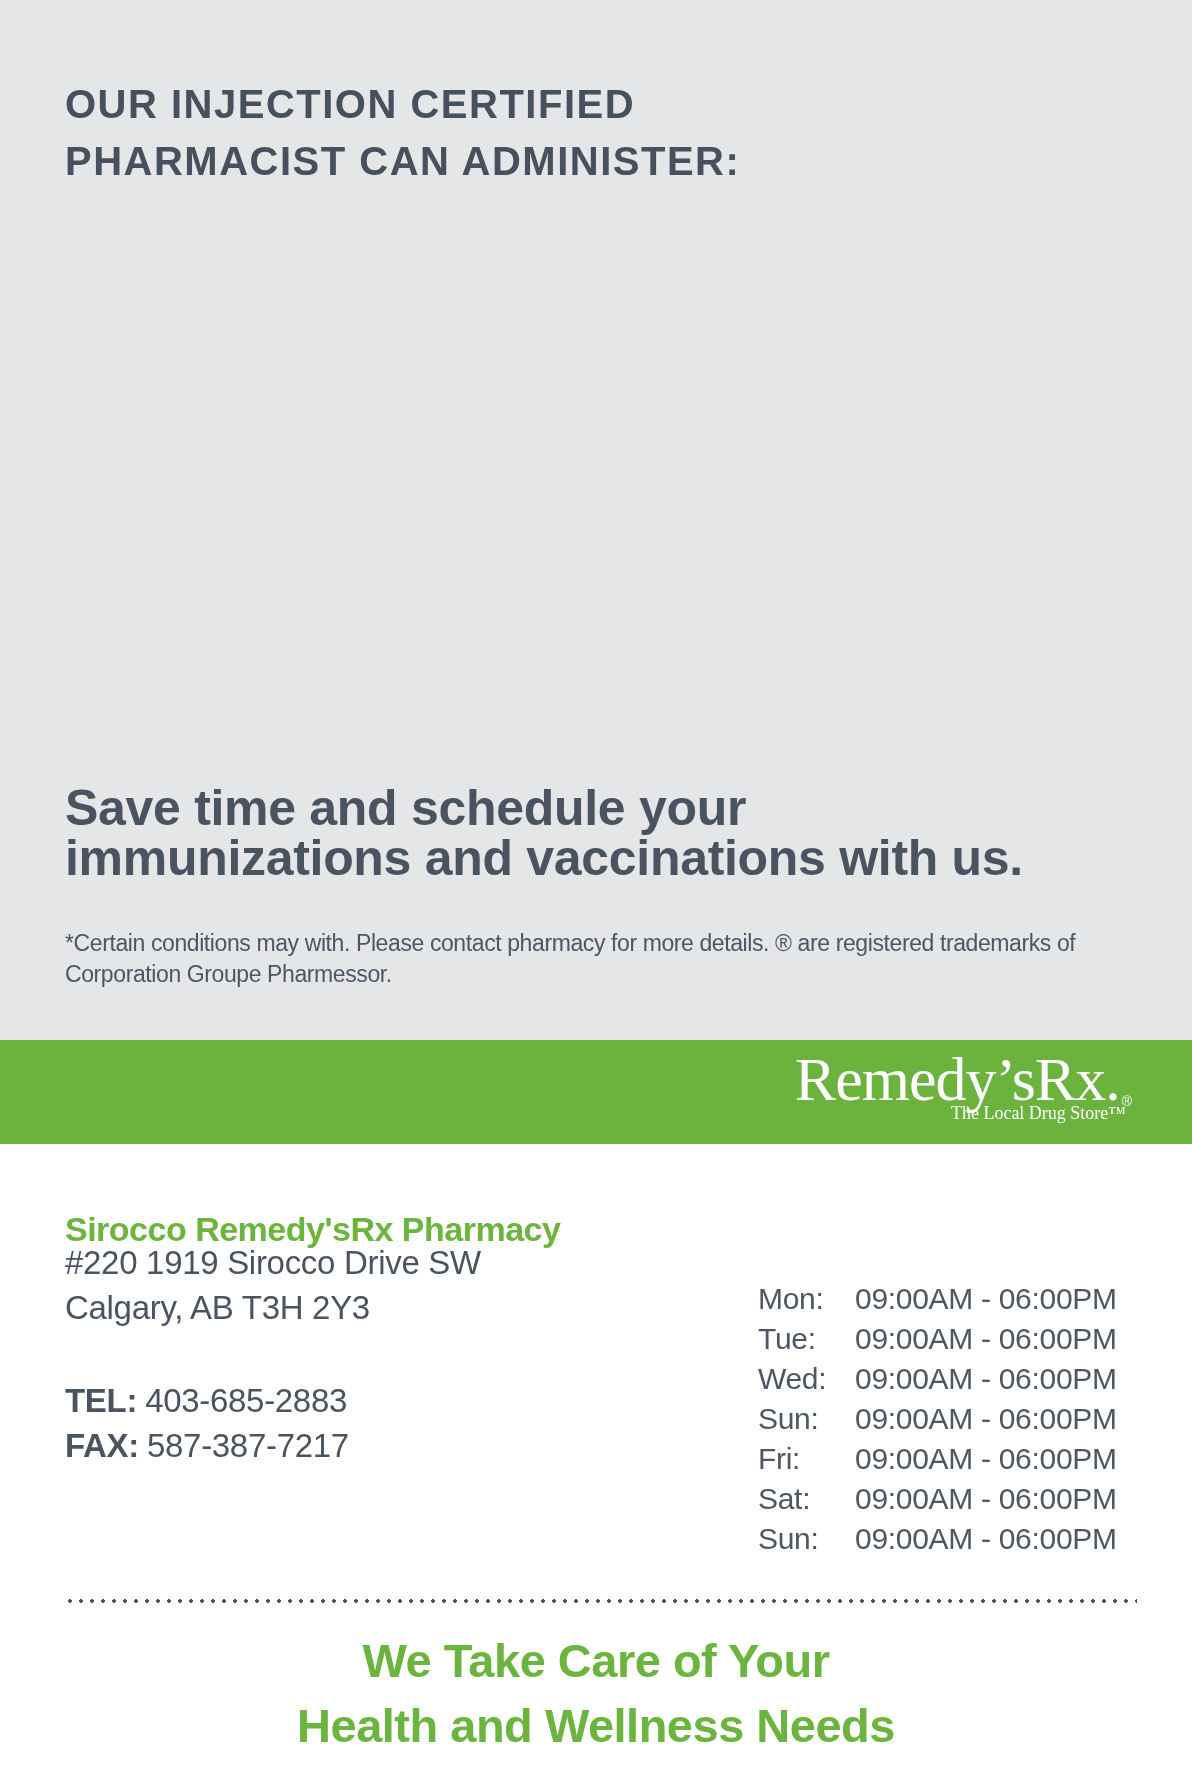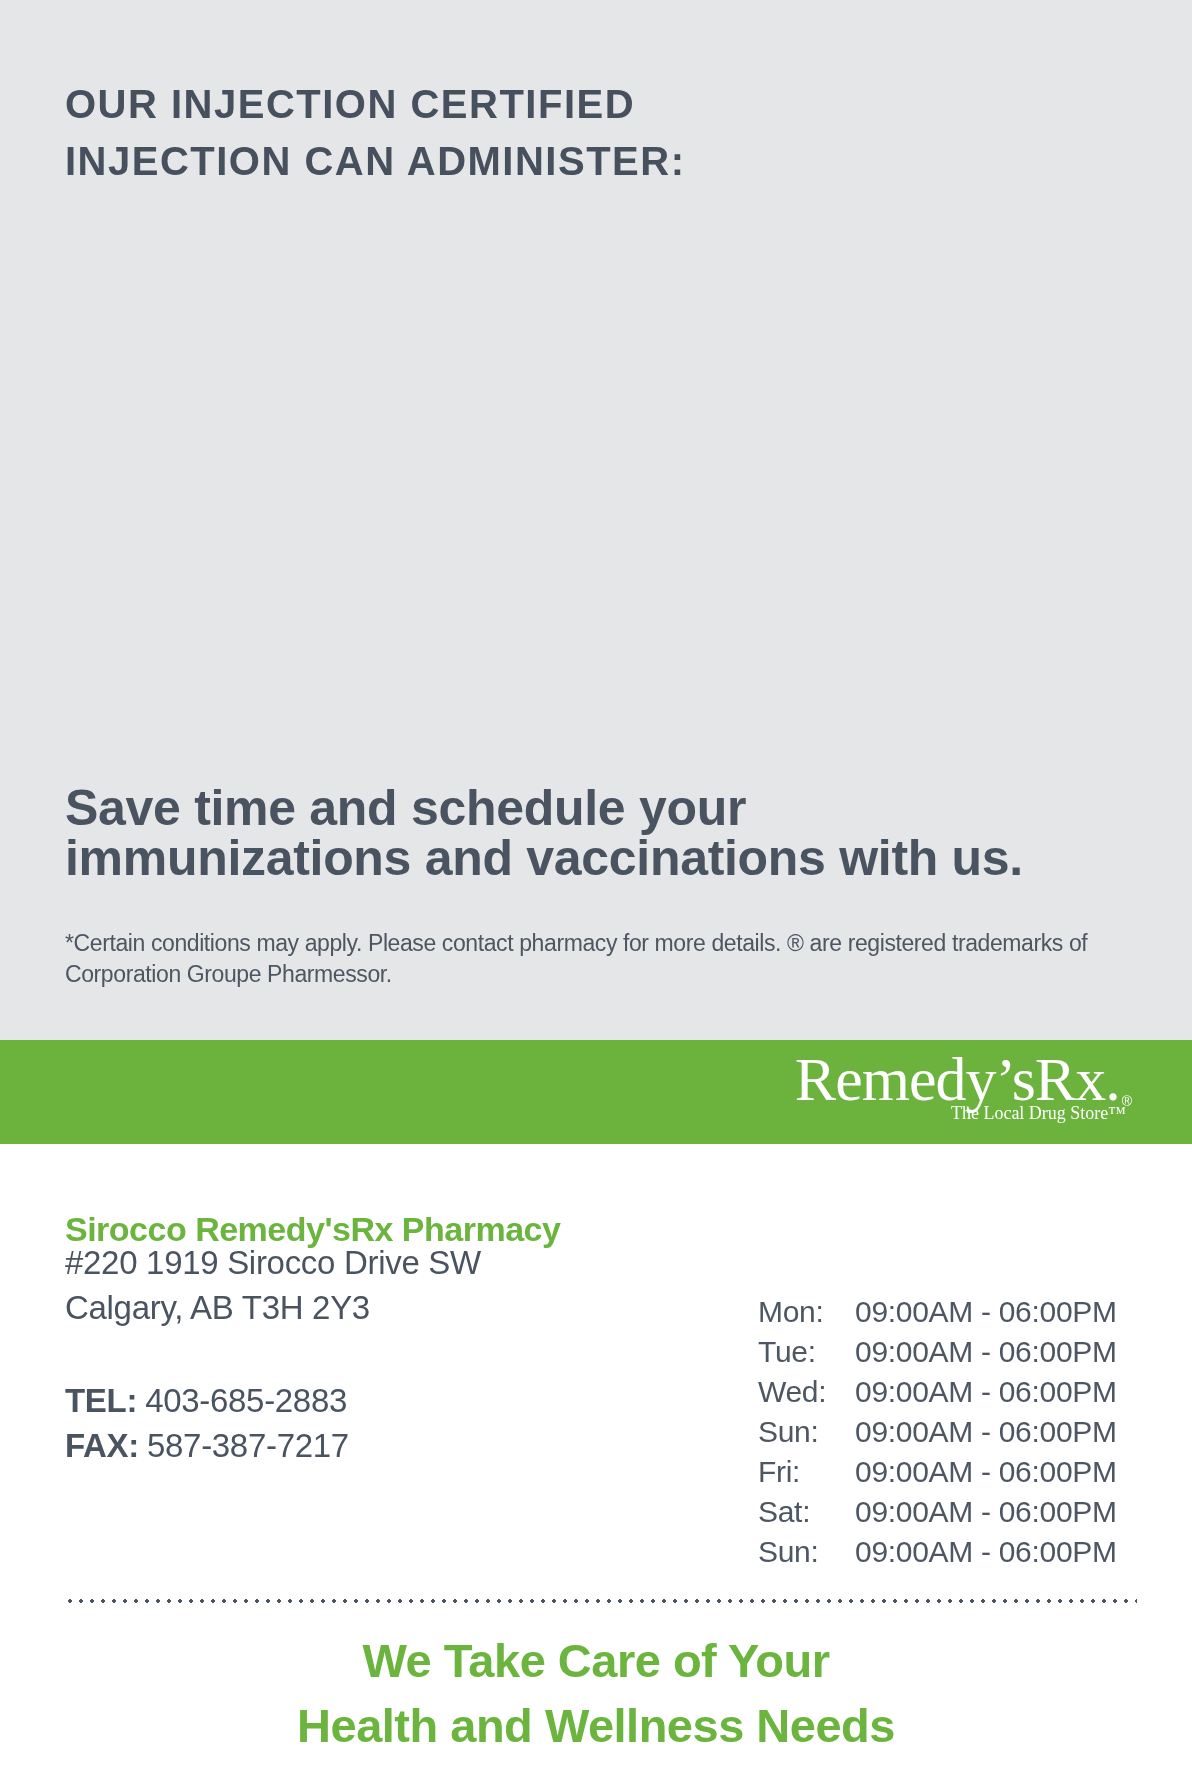--- a/index.html
+++ b/index.html
@@ -66,21 +66,21 @@
   .address{
     position:absolute;left:65px;top:96px;
     font-size:33px;line-height:45px;color:#4a5460;letter-spacing:-0.3px;
   }
   .phones{
     position:absolute;left:65px;top:234px;
     font-size:33px;line-height:45px;color:#4a5460;letter-spacing:-0.3px;
   }
   .phones .label{font-weight:bold;margin-right:8px;}
   .hours{
-    position:absolute;left:758px;top:148px;
+    position:absolute;left:758px;top:135px;
     font-size:30px;line-height:40px;color:#4d5663;letter-spacing:-0.3px;
   }
   .hours-row{white-space:nowrap;}
   .hours-row .day{display:inline-block;width:97px;}
   .dotted{
     position:absolute;left:65px;top:452px;width:1072px;height:10px;
     background-image:radial-gradient(ellipse 2.6px 4px at 5px 5px,#4a5460 60%,transparent 65%);
     background-size:11px 10px;background-repeat:repeat-x;
   }
   .footer{
@@ -92,28 +92,28 @@
   .footer div{display:block;}
 </style>
 </head>
 <body>
 
 <div class="page">
 
   <section class="hero">
     <h1 class="hero-title">
       <span>OUR INJECTION CERTIFIED</span>
-      <span>INJECTION CAN ADMINISTER:</span>
+      <span>PHARMACIST CAN ADMINISTER:</span>
     </h1>
     <h2 class="hero-subtitle">
       <span>Save time and schedule your</span>
       <span>immunizations and vaccinations with us.</span>
     </h2>
     <p class="disclaimer">
-      <span>*Certain conditions may apply. Please contact pharmacy for more details. ® are registered trademarks of</span>
+      <span>*Certain conditions may with. Please contact pharmacy for more details. ® are registered trademarks of</span>
       <span>Corporation Groupe Pharmessor.</span>
     </p>
   </section>
 
   <section class="banner">
     <div class="logo">
       <div class="logo-row">
         <span class="logo-text">Remedy’sRx.</span><span class="logo-reg">®</span>
       </div>
       <div class="logo-tagline">The Local Drug Store™</div>

